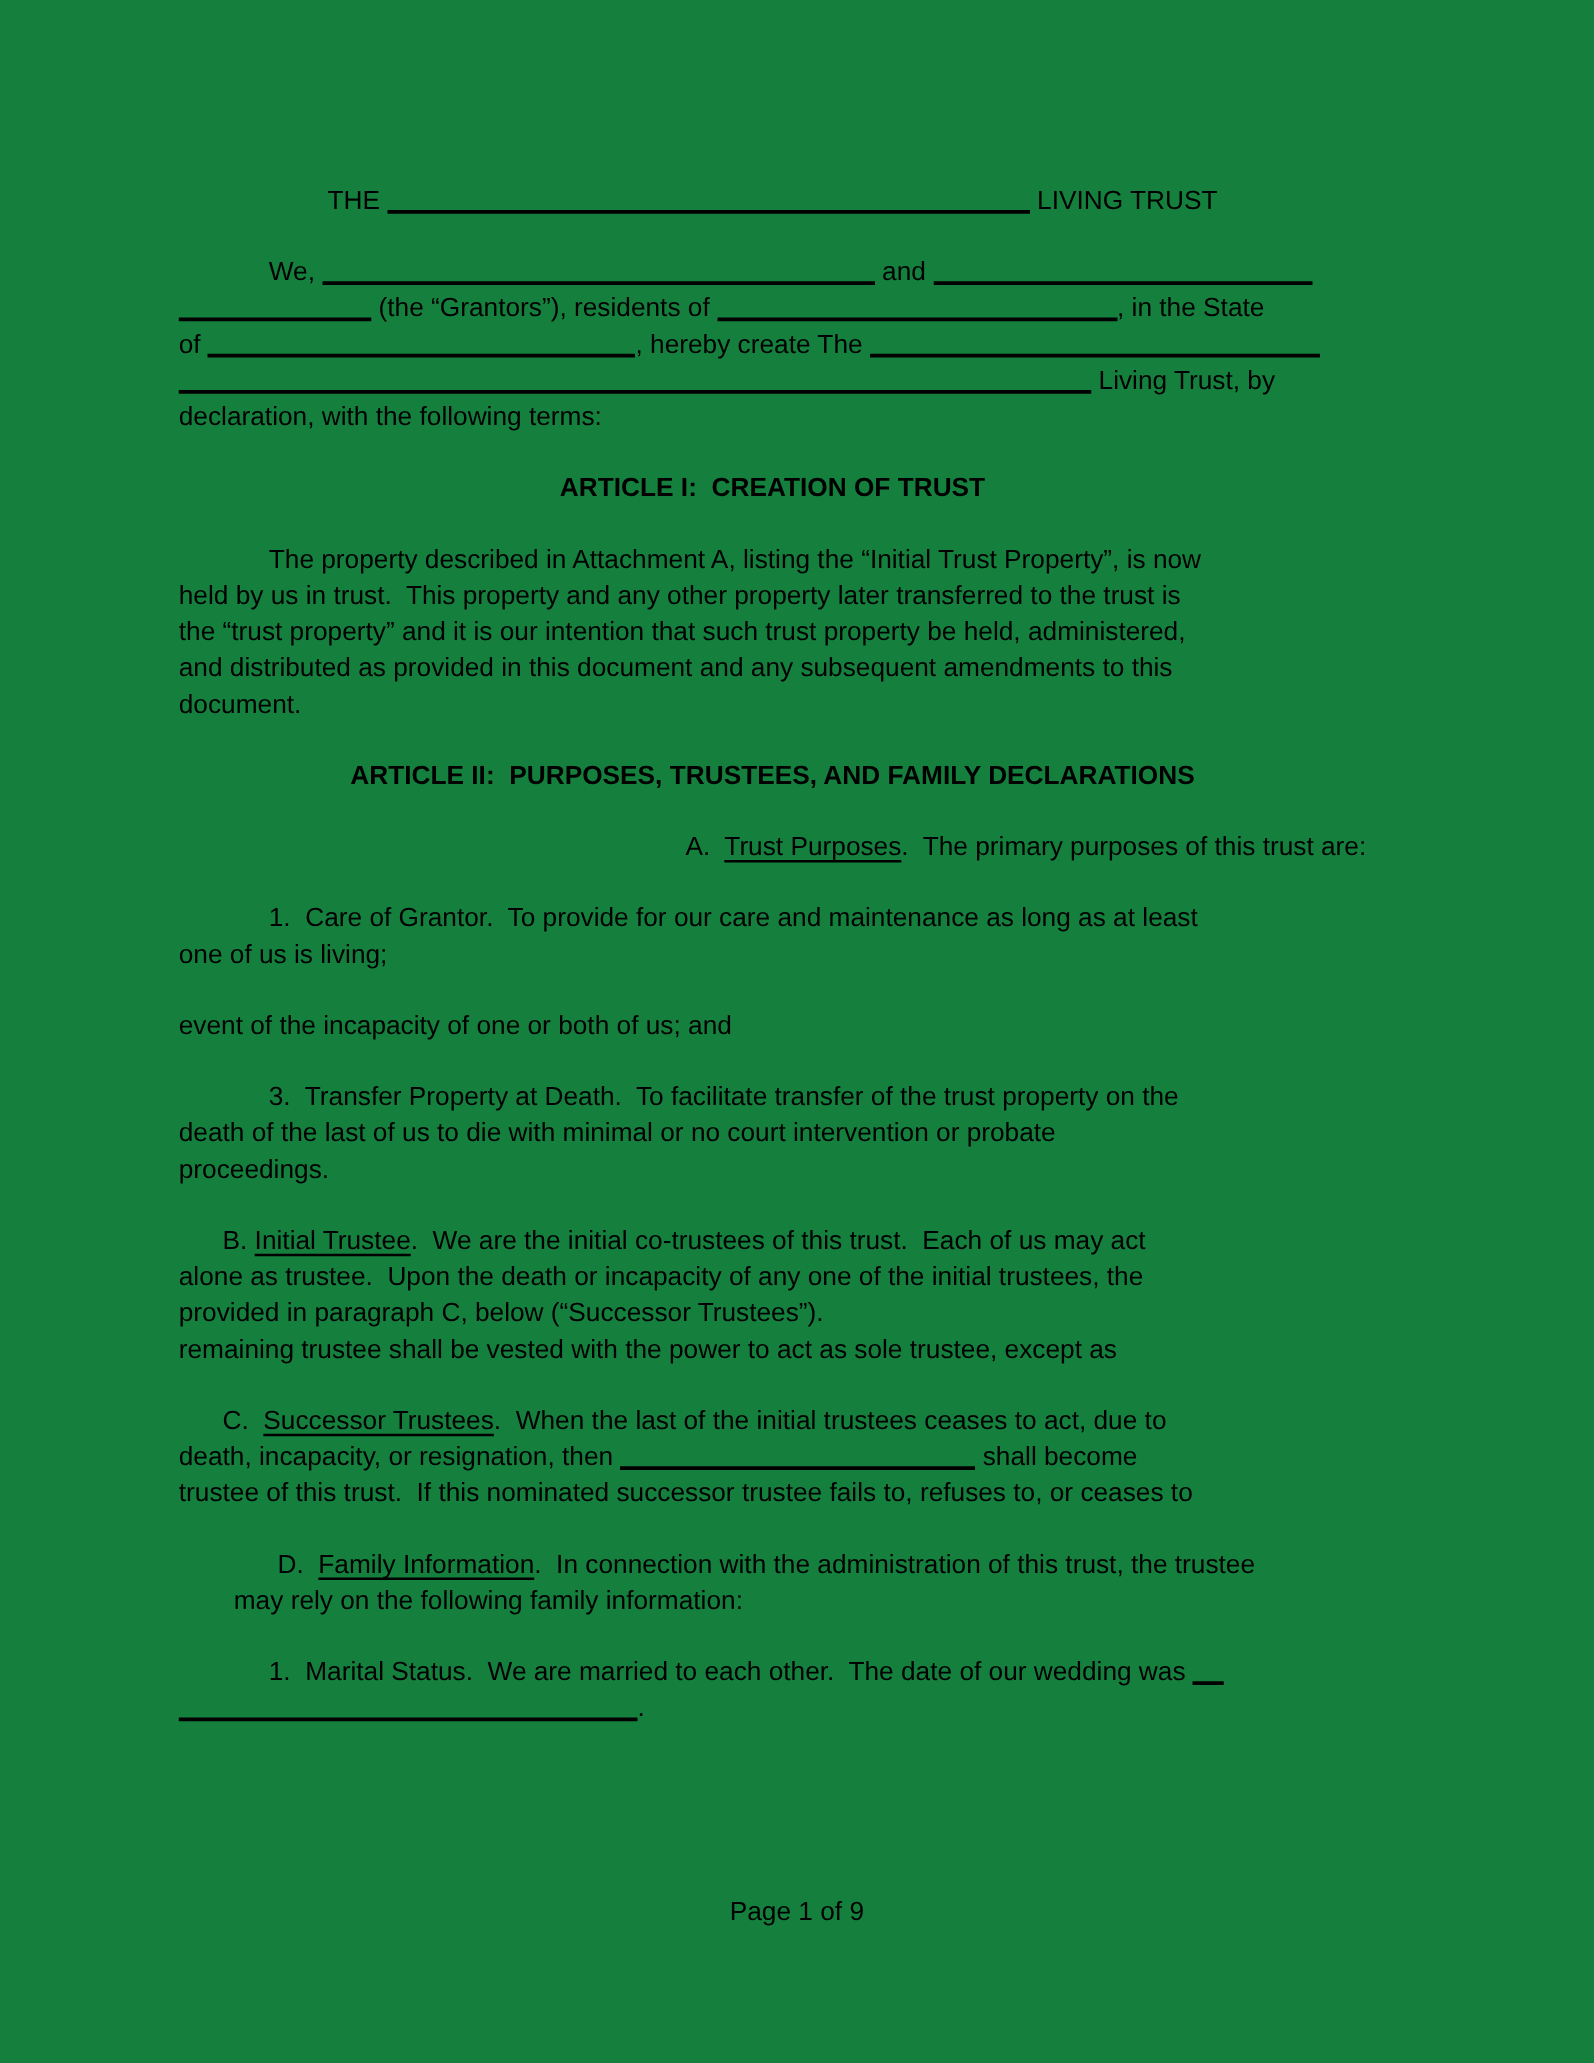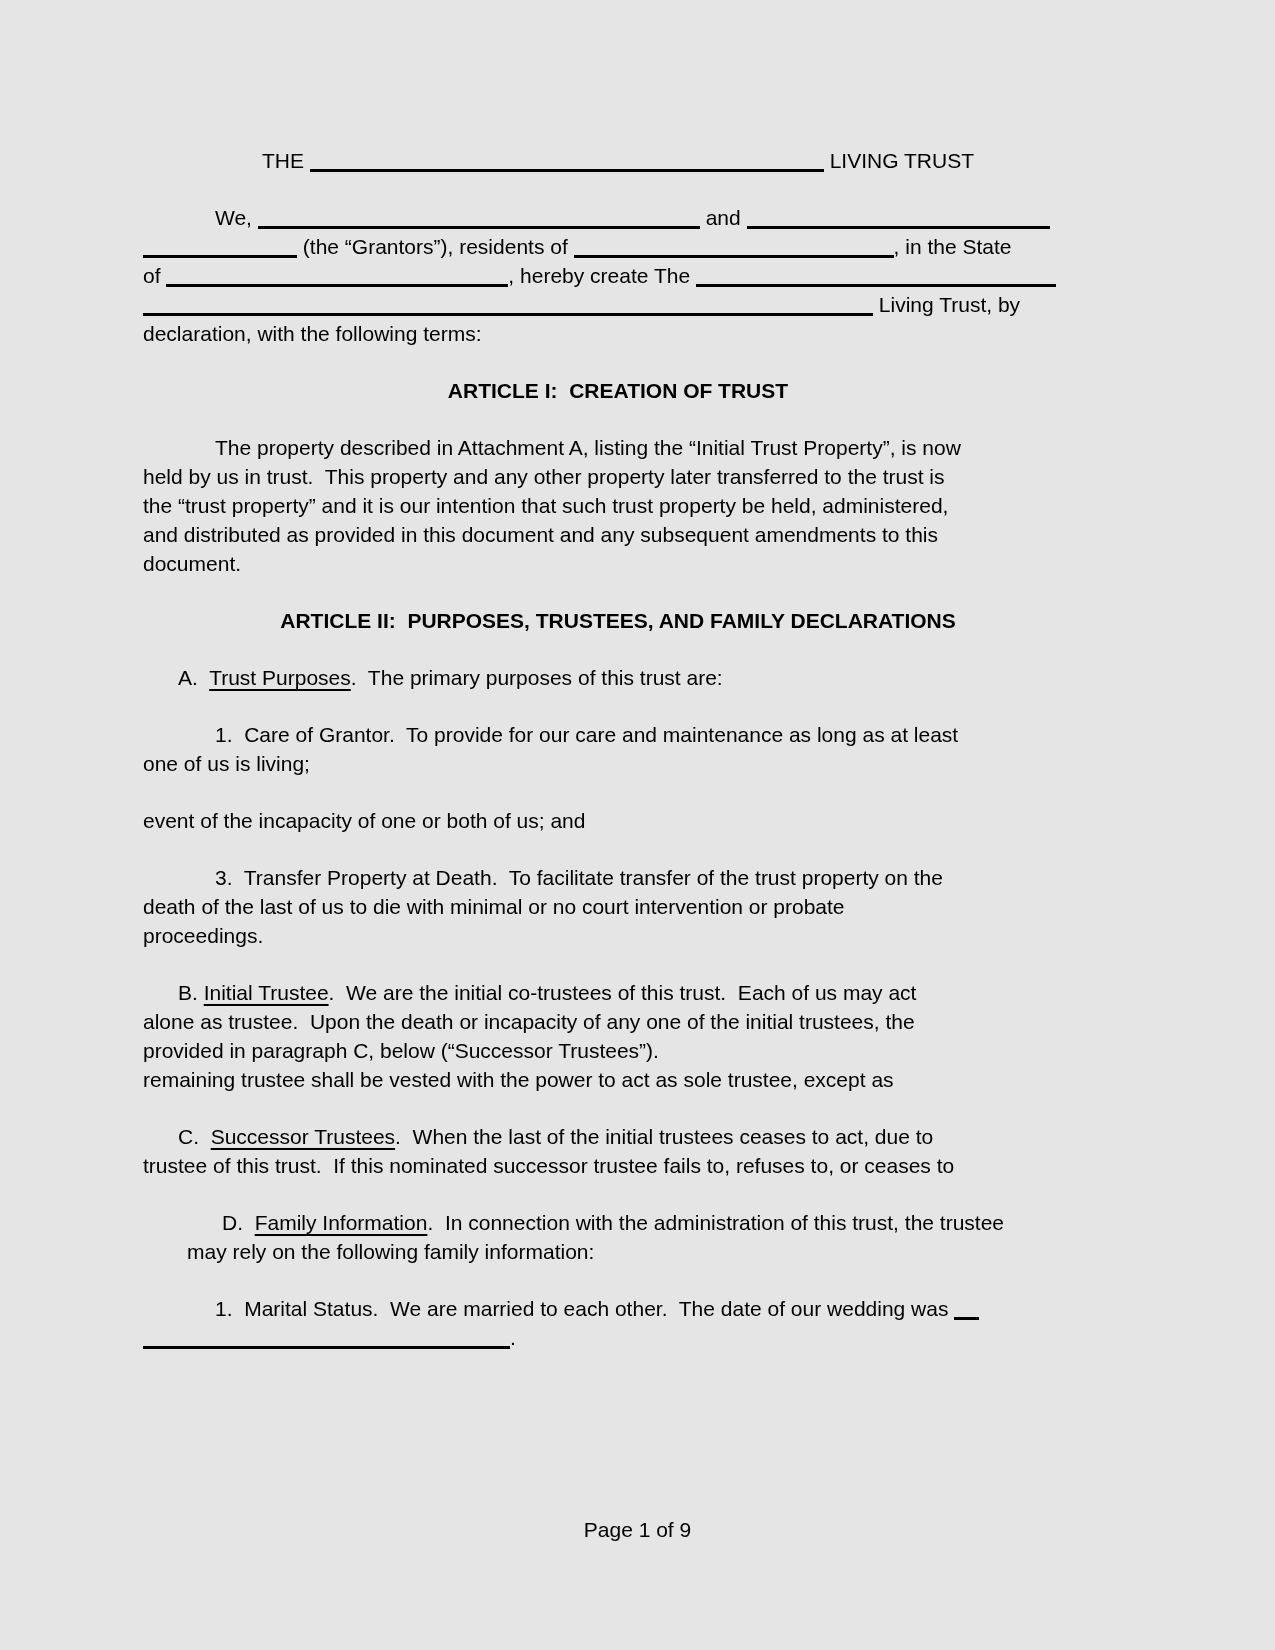--- a/index.html
+++ b/index.html
@@ -4,21 +4,21 @@
 <style>
   html, body {
     margin: 0;
     padding: 0;
     background: #ffffff;
   }
   .page {
     position: relative;
     width: 1275px;
     height: 1650px;
-    background: #e5e5e5;
+    background: #15803d;
     color: #000000;
     font-family: "Liberation Sans", "DejaVu Sans", sans-serif;
     font-size: 21px;
     overflow: hidden;
   }
   .doc-body {
     position: absolute;
     left: 143px;
     top: 146px;
     width: 950px;
@@ -76,21 +76,21 @@
       <div class="para" style="margin-top: 28px;">
         <div class="line"><span class="gap" style="width: 72px;"></span><span class="run">The property described in Attachment A, listing the “Initial Trust Property”, is now</span></div>
         <div class="line"><span class="run">held by us in trust.  This property and any other property later transferred to the trust is</span></div>
         <div class="line"><span class="run">the “trust property” and it is our intention that such trust property be held, administered,</span></div>
         <div class="line"><span class="run">and distributed as provided in this document and any subsequent amendments to this</span></div>
         <div class="line"><span class="run">document.</span></div>
       </div>
       <div class="para center" style="margin-top: 28px;">
         <div class="line"><span class="run b">ARTICLE II:  PURPOSES, TRUSTEES, AND FAMILY DECLARATIONS</span></div>
       </div>
-      <div class="para" style="margin-top: 28px;">
+      <div class="para" style="margin-top: 28px; text-align: right;">
         <div class="line"><span class="gap" style="width: 35px;"></span><span class="run">A.  </span><span class="run u">Trust Purposes</span><span class="run">.  The primary purposes of this trust are:</span></div>
       </div>
       <div class="para" style="margin-top: 28px;">
         <div class="line"><span class="gap" style="width: 72px;"></span><span class="run">1.  Care of Grantor.  To provide for our care and maintenance as long as at least</span></div>
         <div class="line"><span class="run">one of us is living;</span></div>
       </div>
       <div class="para" style="margin-top: 28px;">
         <div class="line"><span class="run">event of the incapacity of one or both of us; and</span></div>
       </div>
       <div class="para" style="margin-top: 28px;">
@@ -99,20 +99,21 @@
         <div class="line"><span class="run">proceedings.</span></div>
       </div>
       <div class="para" style="margin-top: 28px;">
         <div class="line"><span class="gap" style="width: 35px;"></span><span class="run">B. </span><span class="run u">Initial Trustee</span><span class="run">.  We are the initial co-trustees of this trust.  Each of us may act</span></div>
         <div class="line"><span class="run">alone as trustee.  Upon the death or incapacity of any one of the initial trustees, the</span></div>
         <div class="line"><span class="run">provided in paragraph C, below (“Successor Trustees”).</span></div>
         <div class="line"><span class="run">remaining trustee shall be vested with the power to act as sole trustee, except as</span></div>
       </div>
       <div class="para" style="margin-top: 28px;">
         <div class="line"><span class="gap" style="width: 35px;"></span><span class="run">C.  </span><span class="run u">Successor Trustees</span><span class="run">.  When the last of the initial trustees ceases to act, due to</span></div>
+        <div class="line"><span class="run">death, incapacity, or resignation, then </span><span class="fill" style="width: 284px;"></span><span class="run"> shall become</span></div>
         <div class="line"><span class="run">trustee of this trust.  If this nominated successor trustee fails to, refuses to, or ceases to</span></div>
       </div>
       <div class="para" style="margin-top: 28px; margin-left: 44px;">
         <div class="line"><span class="gap" style="width: 35px;"></span><span class="run">D.  </span><span class="run u">Family Information</span><span class="run">.  In connection with the administration of this trust, the trustee</span></div>
         <div class="line"><span class="run">may rely on the following family information:</span></div>
       </div>
       <div class="para" style="margin-top: 28px;">
         <div class="line"><span class="gap" style="width: 72px;"></span><span class="run">1.  Marital Status.  We are married to each other.  The date of our wedding was </span><span class="fill" style="width: 25px;"></span></div>
         <div class="line"><span class="fill" style="width: 367px;"></span><span class="run">.</span></div>
       </div>

